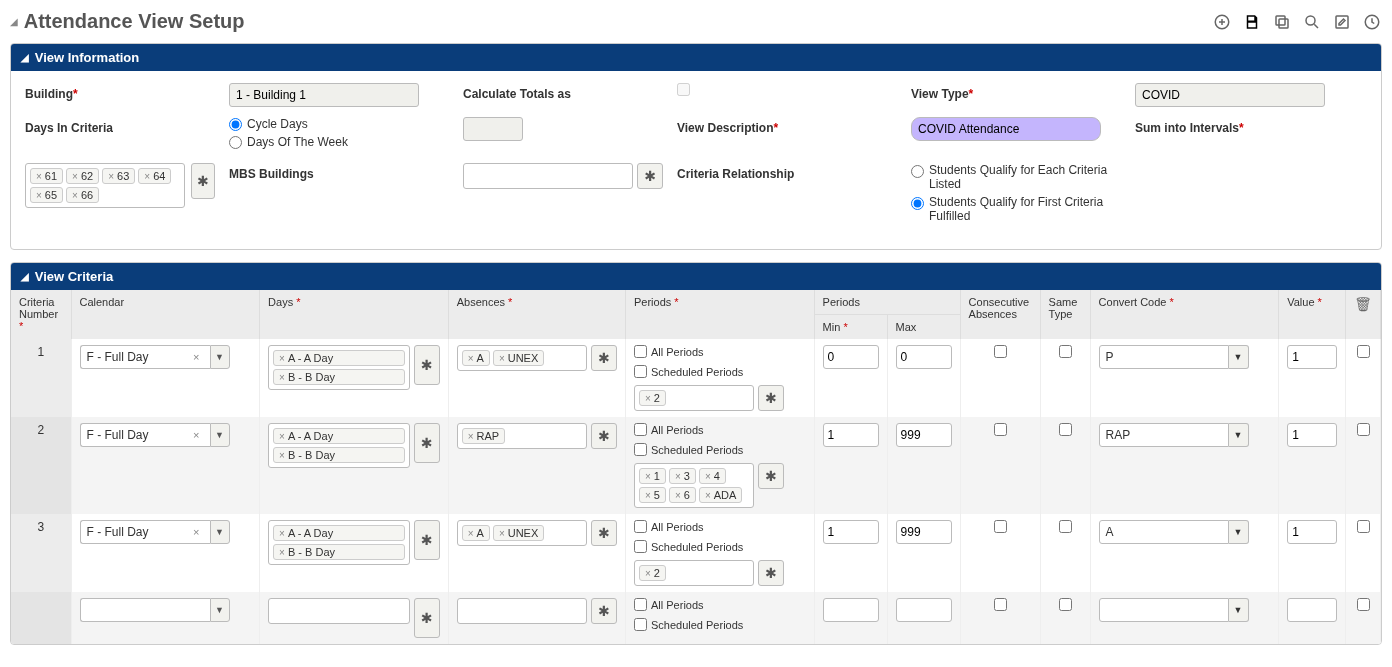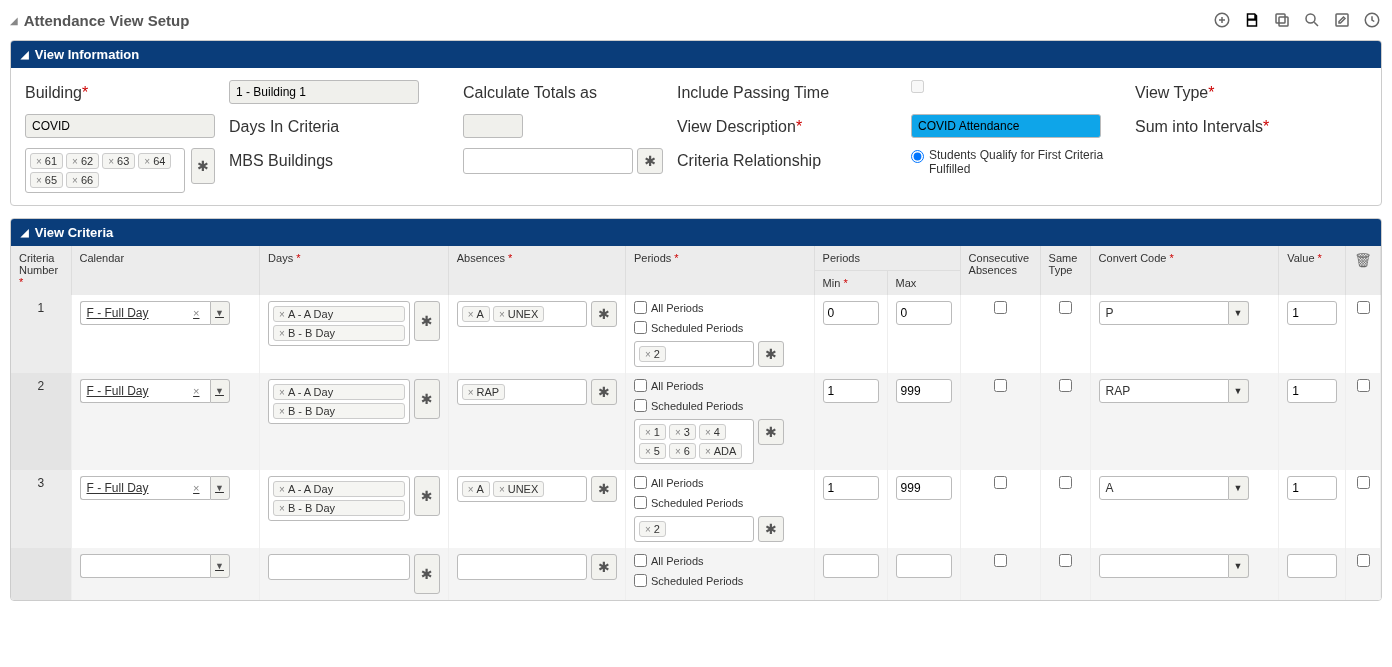--- a/index.html
+++ b/index.html
@@ -1,51 +1,51 @@
 <!DOCTYPE html>
 <html><head>
 <meta charset="utf-8">
 <style>
 * { box-sizing: border-box; margin: 0; padding: 0; }
 body { font-family: Arial, sans-serif; font-size: 12px; color: #333; background: #fff; padding: 10px; }
 .page-header { display: flex; justify-content: space-between; align-items: center; margin-bottom: 10px; }
 .page-title-wrap { display: flex; align-items: center; gap: 6px; }
 .collapse-caret { color: #888; font-size: 10px; }
-.page-title { font-size: 15px; font-weight: bold; color: #555; }
+.page-title { font-size: 20px; font-weight: bold; color: #555; }
 .toolbar-icons { display: flex; gap: 10px; }
 .toolbar-icons .ticon { width: 20px; height: 20px; color: #666; cursor: pointer; display:flex; align-items:center; justify-content:center; }
 .panel { border: 1px solid #ccc; border-radius: 4px; margin-bottom: 12px; overflow: hidden; }
 .panel-header { background: #0a3d7a; color: #fff; padding: 6px 10px; font-weight: bold; font-size: 13px; display:flex; align-items:center; gap:6px;}
 .panel-header .caret { font-size:10px; }
 .panel-body { padding: 12px 14px; }
 .info-grid { display: grid; grid-template-columns: 190px 220px 200px 220px 210px 200px; gap: 10px 14px; align-items: start; }
-.info-label { font-weight: normal; font-size: 16px; padding-top:4px; }
+.info-label { font-weight: bold; font-size: 12px; padding-top:4px; }
 .req { color: #c00; }
 .ro-input, .txt-input { width: 190px; height: 24px; border: 1px solid #bbb; border-radius: 3px; padding: 2px 6px; font-size: 12px; background: #f0f0ec; }
-.txt-input { background:#0ea5e9; }
+.txt-input { background:#c4b5fd;border-radius:9px; }
 .radio-row { display:flex; align-items:center; gap:5px; margin-bottom:4px; font-size:12px; }
 .radio-col { display:flex; flex-direction:column; }
 .tags-box { border:1px solid #bbb; border-radius:3px; padding:4px; display:flex; flex-wrap:wrap; gap:3px; background:#fff; min-height:26px; align-items:center; }
 .tags-box.wide { width:170px; }
 .tag-item { background:#f5f5f2; border:1px solid #ccc; border-radius:3px; padding:1px 5px; font-size:11px; display:flex; align-items:center; gap:3px;}
 .tag-x { color:#888; cursor:pointer; font-size:10px;}
 .star-btn { background:#f2f2ee; border:1px solid #bbb; border-radius:3px; width:26px; height:36px; display:flex; align-items:center; justify-content:center; cursor:pointer; font-size:14px; color:#555;}
 .star-sm { height:26px; }
 .flex-row { display:flex; gap:6px; align-items:flex-start; }
 .mbs-wrap { display:flex; gap:4px; }
 .mbs-wrap .tags-box { width:170px; }
 
 
 .crit-table { width:100%; border-collapse:collapse; }
 .crit-table th { background:#ececec; text-align:left; padding:6px 8px; font-size:11px; font-weight:normal; color:#333; border-right:1px solid #ddd; vertical-align:top;}
 .crit-table td { padding:6px 8px; vertical-align:top; border-right:1px solid #eee; background:#fff;}
 .crit-table tr.alt td { background:#f4f4f4; }
 .crit-table td:first-child { background:#ececec; text-align:center; width:50px;}
 .crit-table tr.alt td:first-child { background:#e4e4e4; }
-.sel-input { display:flex;text-decoration:underline; }
+.sel-input { display:flex; }
 .sel-input .si-text { border:1px solid #bbb; border-right:none; border-radius:3px 0 0 3px; padding:2px 6px; height:24px; width:130px; font-size:12px; background:#fff; display:flex; align-items:center; justify-content:space-between;}
 .sel-input .si-clear { color:#888; cursor:pointer; font-size:11px; padding:0 4px;}
 .sel-input .si-btn { border:1px solid #bbb; border-radius:0 3px 3px 0; background:#f2f2ee; width:20px; height:24px; display:flex; align-items:center; justify-content:center; cursor:pointer; font-size:9px; color:#555;}
 .tags-cell { display:flex; gap:4px; align-items:flex-start;}
 .tags-cell .tags-box { flex:1; min-width:110px;}
 .tags-cell .star-btn { height:40px; }
 .tags-cell.short .star-btn { height:26px; }
 .num-input { width:56px; height:24px; border:1px solid #bbb; border-radius:3px; padding:2px 4px; font-size:12px;}
 .cb-center { text-align:center; }
 .convert-sel { display:flex; }
@@ -110,26 +110,35 @@
   <div class="panel-header">
     <span class="caret">◢</span>
     <span>View Information</span>
   </div>
   <div class="panel-body">
     <div class="info-grid">
 
       <div class="info-label"><span>Building</span><span class="req">*</span></div>
       <div><input class="ro-input" readonly="" value="1 - Building 1" style=""></div>
       <div class="info-label"><span>Calculate Totals as</span></div>
-      <div class="info-label"><span>Include Passing Time</span></div>
       <div><input type="checkbox" disabled="" style=""></div>
 
       <div class="info-label"><span>View Type</span><span class="req">*</span></div>
       <div><input class="ro-input" readonly="" value="COVID" style=""></div>
       <div class="info-label" style="grid-row:span 1"><span>Days In Criteria</span></div>
+      <div class="radio-col">
+        <label class="radio-row">
+            <input type="radio" name="dic" checked="" style="">
+            <span>Cycle Days</span>
+          </label>
+        <label class="radio-row">
+            <input type="radio" name="dic" style="">
+            <span>Days Of The Week</span>
+          </label>
+      </div>
       <div><input class="ro-input" style="width: 60px;" readonly="" value=""></div>
 
       <div class="info-label"><span>View Description</span><span class="req">*</span></div>
       <div><input class="txt-input" value="COVID Attendance" style=""></div>
       <div class="info-label" style="grid-row:span 2"><span>Sum into Intervals</span><span class="req">*</span></div>
       <div class="flex-row" style="grid-row:span 2">
         <div class="tags-box wide">
           <span class="tag-item">
               <span class="tag-x">×</span>
               <span>61</span>
@@ -159,20 +168,24 @@
       </div>
       <div class="info-label"><span>MBS Buildings</span></div>
       <div class="mbs-wrap">
         <div class="tags-box"></div>
         <div class="star-btn star-sm">✱</div>
       </div>
 
       <div class="info-label"><span>Criteria Relationship</span></div>
       <div class="radio-col">
         <label class="radio-row" style="align-items:flex-start">
+            <input type="radio" name="crel" style="margin-top: 2px;">
+            <span style="max-width:190px">Students Qualify for Each Criteria Listed</span>
+          </label>
+        <label class="radio-row" style="align-items:flex-start">
             <input type="radio" name="crel" checked="" style="margin-top: 2px;">
             <span style="max-width:190px">Students Qualify for First Criteria Fulfilled</span>
           </label>
       </div>
       <div></div>
         <div></div>
         <div></div>
         <div></div>
     </div>
   </div>

